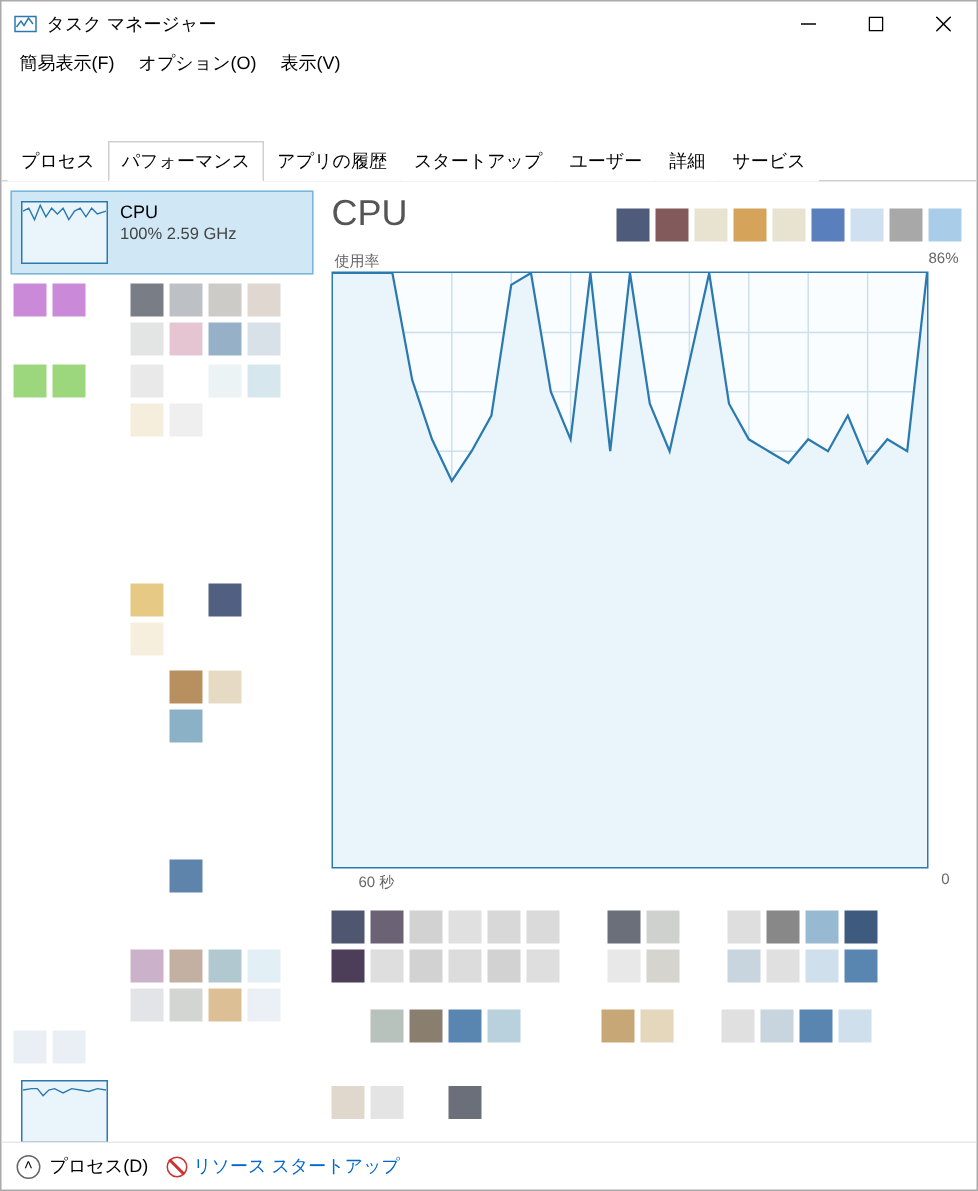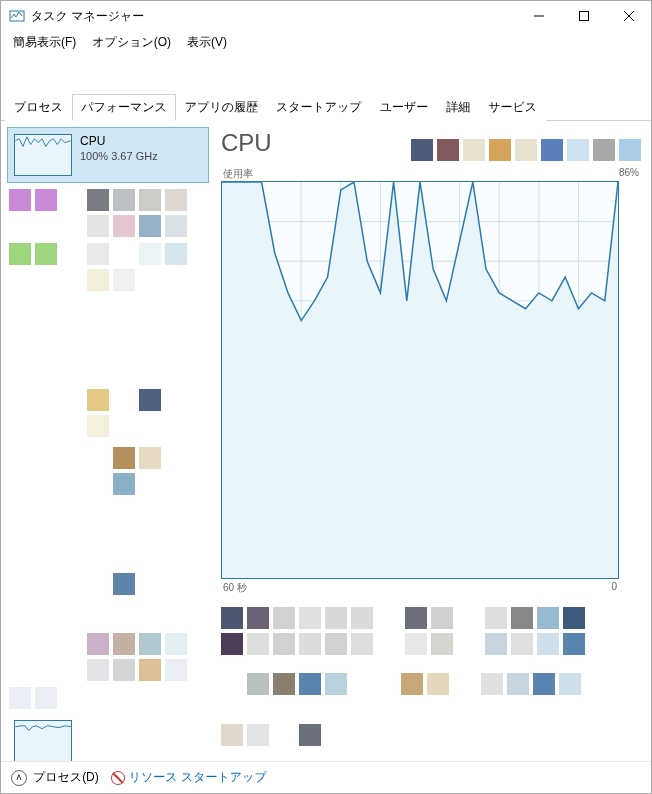--- a/index.html
+++ b/index.html
@@ -66,21 +66,21 @@
 }
 .main-head { display: flex; align-items: flex-start; justify-content: space-between; margin-bottom: 6px; }
 .main-title { font-size: 24px; font-weight: 400; color: #555; }
 .swatches { display: flex; gap: 4px; margin-top: 10px; }
 .swatches .s { width: 22px; height: 22px; }
 .chart-label-top { font-size: 10px; color: #666; display: flex; justify-content: space-between; padding: 0 2px; }
 .chart {
   width: 398px; height: 398px; border: 1px solid #2a7ab0; background: #fafdff; position: relative;
 }
 .chart svg { position: absolute; inset: 0; width: 100%; height: 100%; }
-.chart-label-bot { font-size: 10px; color: #666; display: flex; justify-content: space-between; padding: 2px 2px 0; width: 398px; }
+.chart-label-bot { font-size: 10px; color: #666; display: flex; justify-content: space-between; padding: 2px 2px 0; width: 398px; margin-left: 16px; }
 .detail-area { margin-top: 12px; position: relative; height: 160px; }
 .pixelgrid { display: flex; flex-wrap: wrap; gap: 4px; width: 410px; }
 .pixelgrid .b { width: 22px; height: 22px; }
 .footer {
   position: absolute; bottom: 0; left: 0; right: 0;
   height: 32px; border-top: 1px solid #e8e8e8;
   display: flex; align-items: center; padding: 0 10px; gap: 12px;
 }
 .fewer { display: flex; align-items: center; gap: 6px; }
 .circle-arrow {
@@ -142,21 +142,21 @@
 
   <div class="sidebar">
     <div class="side-card selected">
       <div class="thumb">
         <svg viewBox="0 0 58 42">
             <polyline points="0,6 4,4 8,12 12,2 16,10 20,4 24,8 28,4 32,12 36,6 40,4 44,10 48,4 52,8 58,6" fill="none" stroke="#2a7ab0" stroke-width="1"></polyline>
           </svg>
       </div>
       <div class="info">
         <span class="name">CPU</span>
-        <span class="sub">100%  3.67 GHz</span>
+        <span class="sub">100%  2.59 GHz</span>
       </div>
     </div>
 
     <div class="pixelrow">
       <div class="b" style="background:#c57ed4"></div>
         <div class="b" style="background:#c57ed4"></div>
       <div class="b" style="background:transparent"></div>
       <div class="b" style="background:#6b6f7a"></div>
         <div class="b" style="background:#b6bbbf"></div>
       <div class="b" style="background:#c8c6c2"></div>

